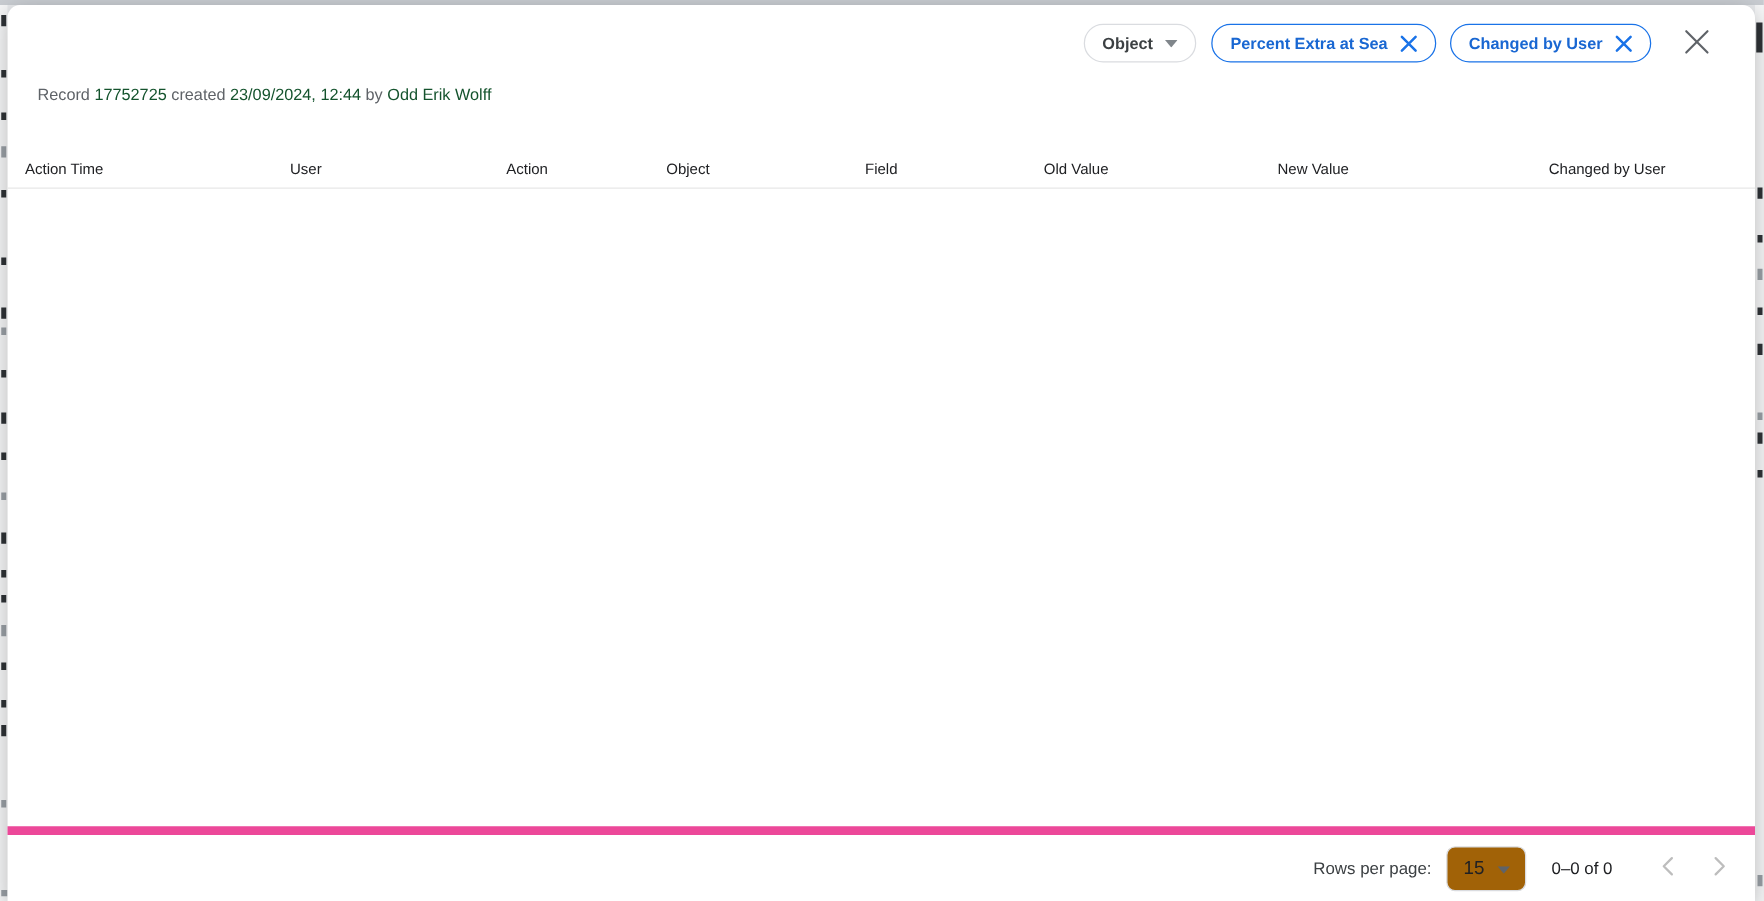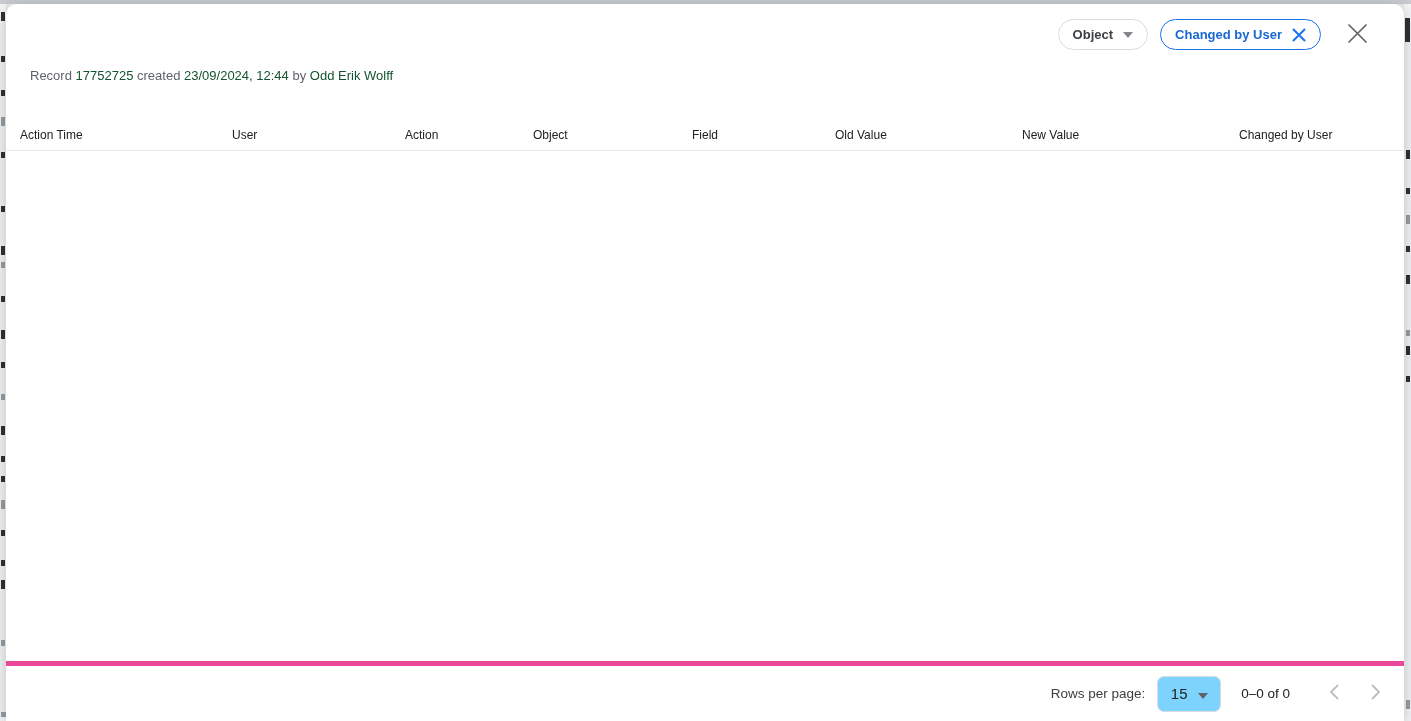--- a/index.html
+++ b/index.html
@@ -74,28 +74,28 @@
   }
   .thead-divider {
     position: absolute; left: 0; top: 146px; width: 100%; height: 1px;
     background: #e7e7e7;
   }
   .tbody-empty { position: absolute; left: 0; top: 147px; width: 100%; bottom: 61px; }
 
   
   .tfoot {
     position: absolute; left: 0; bottom: 0; width: 100%; height: 60px;
-    border-top: 5px solid #ec4899;
+    border-top: 7px solid #ec4899;
     display: flex; align-items: center; justify-content: flex-end;
     padding-right: 14px;
   }
   .rpp-label { font-size: 13.5px; color: #3c4043; }
   .rpp-select {
     margin-left: 12px; width: 64px; height: 36px;
-    border: 1px solid #dadce0; border-radius: 7px; background: #7dd3fc;
+    border: 1px solid #dadce0; border-radius: 7px; background: #a16207;
     display: inline-flex; align-items: center; justify-content: center;
     gap: 10px; cursor: pointer;
   }
   .rpp-select .val { font-size: 15px; color: #202124; }
   .range-text { margin-left: 20px; font-size: 13.5px; color: #202124; }
   .pg-btn {
     margin-left: 14px; width: 28px; height: 28px;
     background: none; border: none;
     display: inline-flex; align-items: center; justify-content: center;
   }
@@ -158,20 +158,28 @@
 
     <div class="chip neutral">
       <span>Object</span>
       <span class="caret">
         <svg width="10" height="6" viewBox="0 0 10 6">
             <path d="M0 0 L10 0 L5 6 Z" fill="#80868b"></path>
           </svg>
       </span>
     </div>
 
+    <div class="chip blue">
+      <span>Percent Extra at Sea</span>
+      <span class="x-ic">
+        <svg width="14" height="14" viewBox="0 0 14 14">
+            <path d="M1.5 1.5 L12.5 12.5 M12.5 1.5 L1.5 12.5" stroke="#1a73e8" stroke-width="2" stroke-linecap="round"></path>
+          </svg>
+      </span>
+    </div>
 
     <div class="chip blue">
       <span>Changed by User</span>
       <span class="x-ic">
         <svg width="14" height="14" viewBox="0 0 14 14">
             <path d="M1.5 1.5 L12.5 12.5 M12.5 1.5 L1.5 12.5" stroke="#1a73e8" stroke-width="2" stroke-linecap="round"></path>
           </svg>
       </span>
     </div>
 

